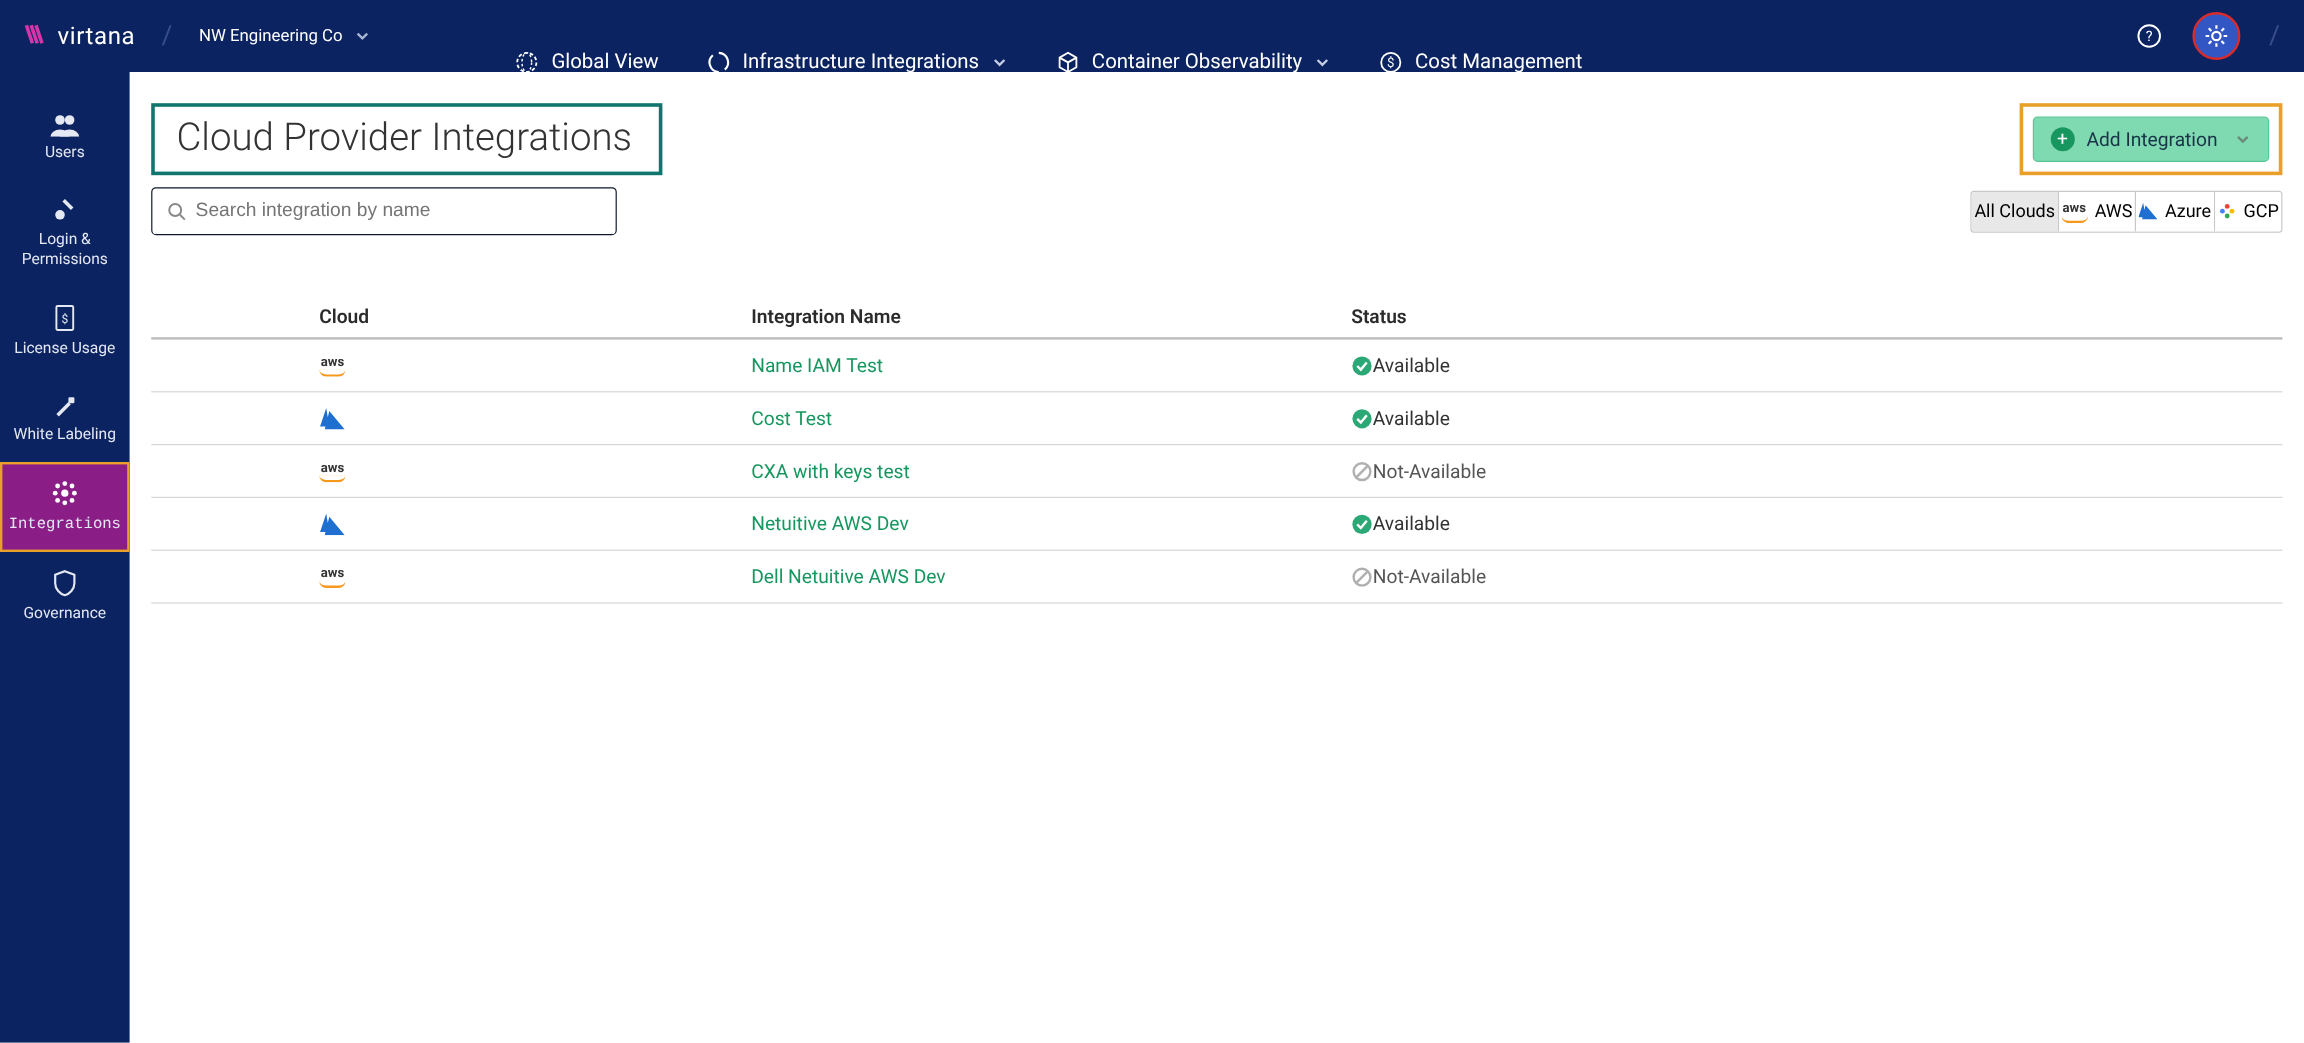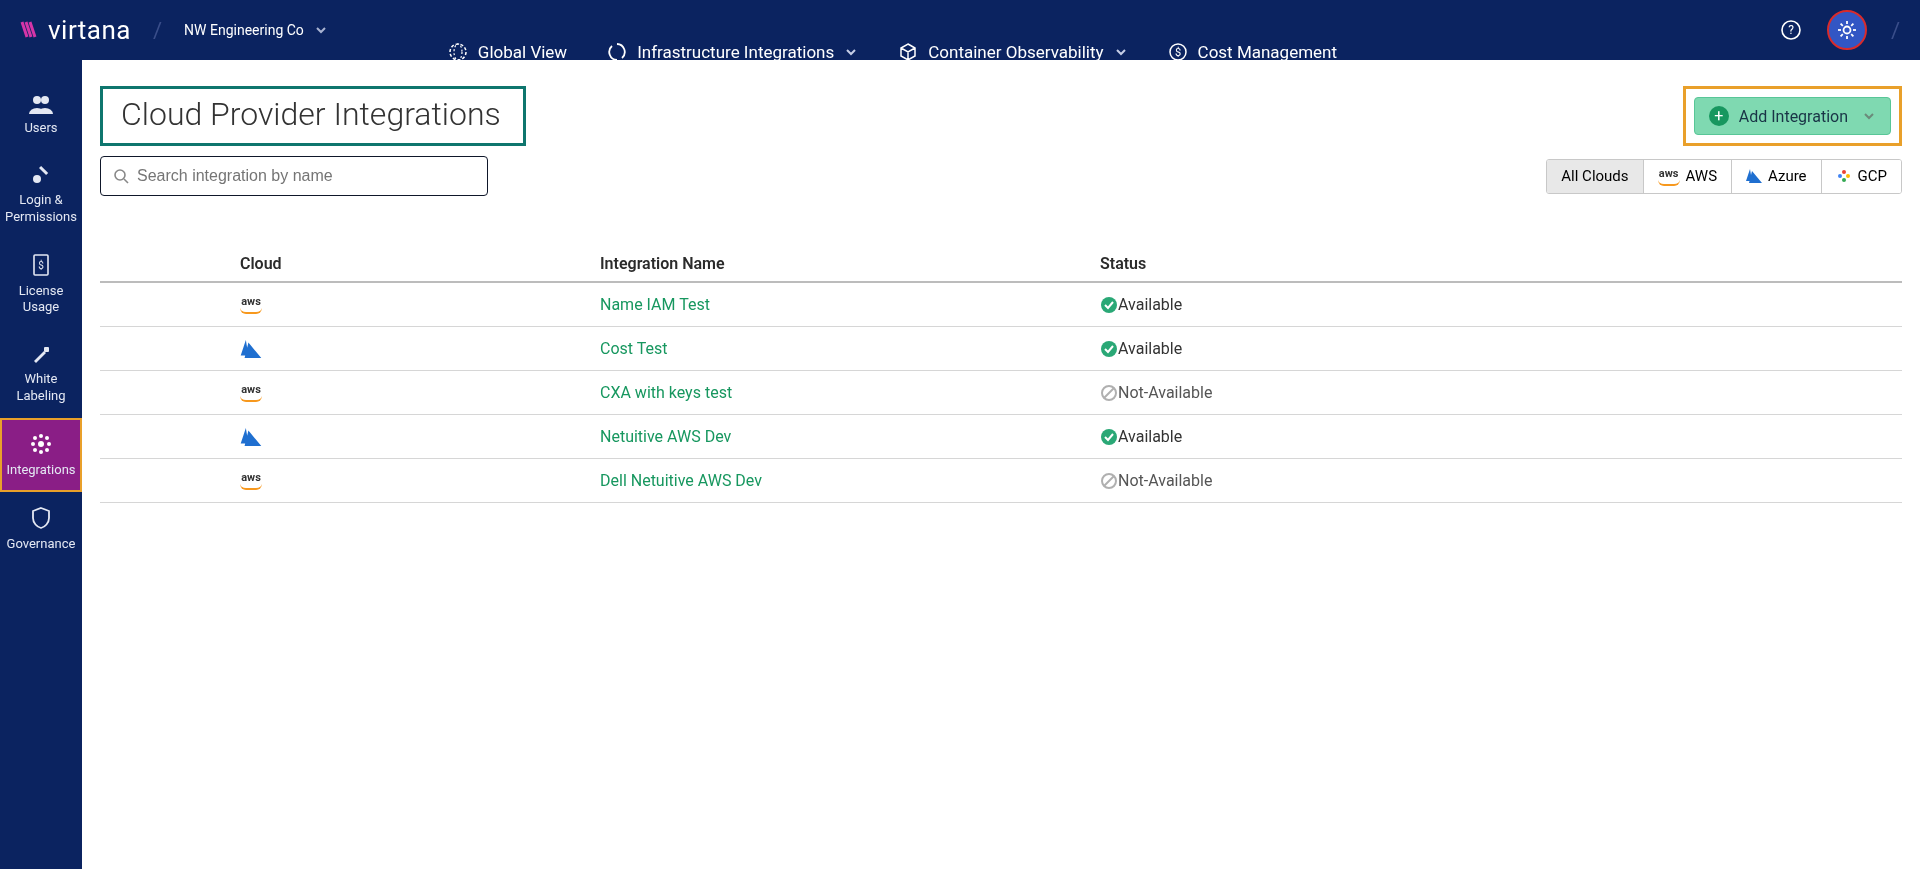--- a/index.html
+++ b/index.html
@@ -13,22 +13,22 @@
 .topbar {
   height: 60px;
   background: #0b2360;
   display: flex;
   align-items: center;
   padding: 0 20px;
   color: #fff;
 }
 .logo {
   display: flex;
-  align-items: center;
-  font-size: 26px;
+  align-items: flex-start;
+  font-size: 20px;
   font-weight: 400;
   letter-spacing: 0.5px;
 }
 .logo-mark {
   display: inline-flex;
   margin-right: 6px;
 }
 .divider-slash {
   margin: 0 22px;
   color: #3a4e8a;
@@ -73,21 +73,21 @@
   background: #3256c4;
   border: 2px solid #d92b2b;
   width: 40px; height: 40px;
 }
 
 .body-wrap {
   display: flex;
   height: calc(100% - 60px);
 }
 .sidebar {
-  width: 82px;
+  width: 108px;
   background: #0b2360;
   display: flex;
   flex-direction: column;
   padding-top: 20px;
 }
 .side-item {
   display: flex;
   flex-direction: column;
   align-items: center;
   justify-content: center;
@@ -96,20 +96,21 @@
   padding: 14px 4px;
   text-align: center;
   cursor: pointer;
   line-height: 1.25;
 }
 .side-item .si-icon { margin-bottom: 6px; display:inline-flex; }
 .side-item.active {
   background: #8a1e86;
   outline: 2px solid #e9a02a;
   outline-offset: -2px;
+  font-family: Liberation Mono, monospace;
 }
 
 .main {
   flex: 1;
   padding: 26px 18px 0 18px;
   overflow: auto;
 }
 .page-header {
   display: flex;
   align-items: flex-start;
@@ -169,21 +170,21 @@
   font-size: 16px; flex:1; margin-left:8px;
   color:#555;
 }
 .cloud-filter {
   display: flex;
   border: 1px solid #c8c8c8;
   border-radius: 3px;
   overflow: hidden;
 }
 .cf-item {
-  padding: 7px 14px;
+  padding: 7px 2px;
   font-size: 15px;
   display: flex;
   align-items: center;
   gap: 6px;
   cursor: pointer;
   border-right: 1px solid #c8c8c8;
   background: #fff;
   justify-content: flex-end;
 }
 .cf-item:last-child { border-right: none; }

